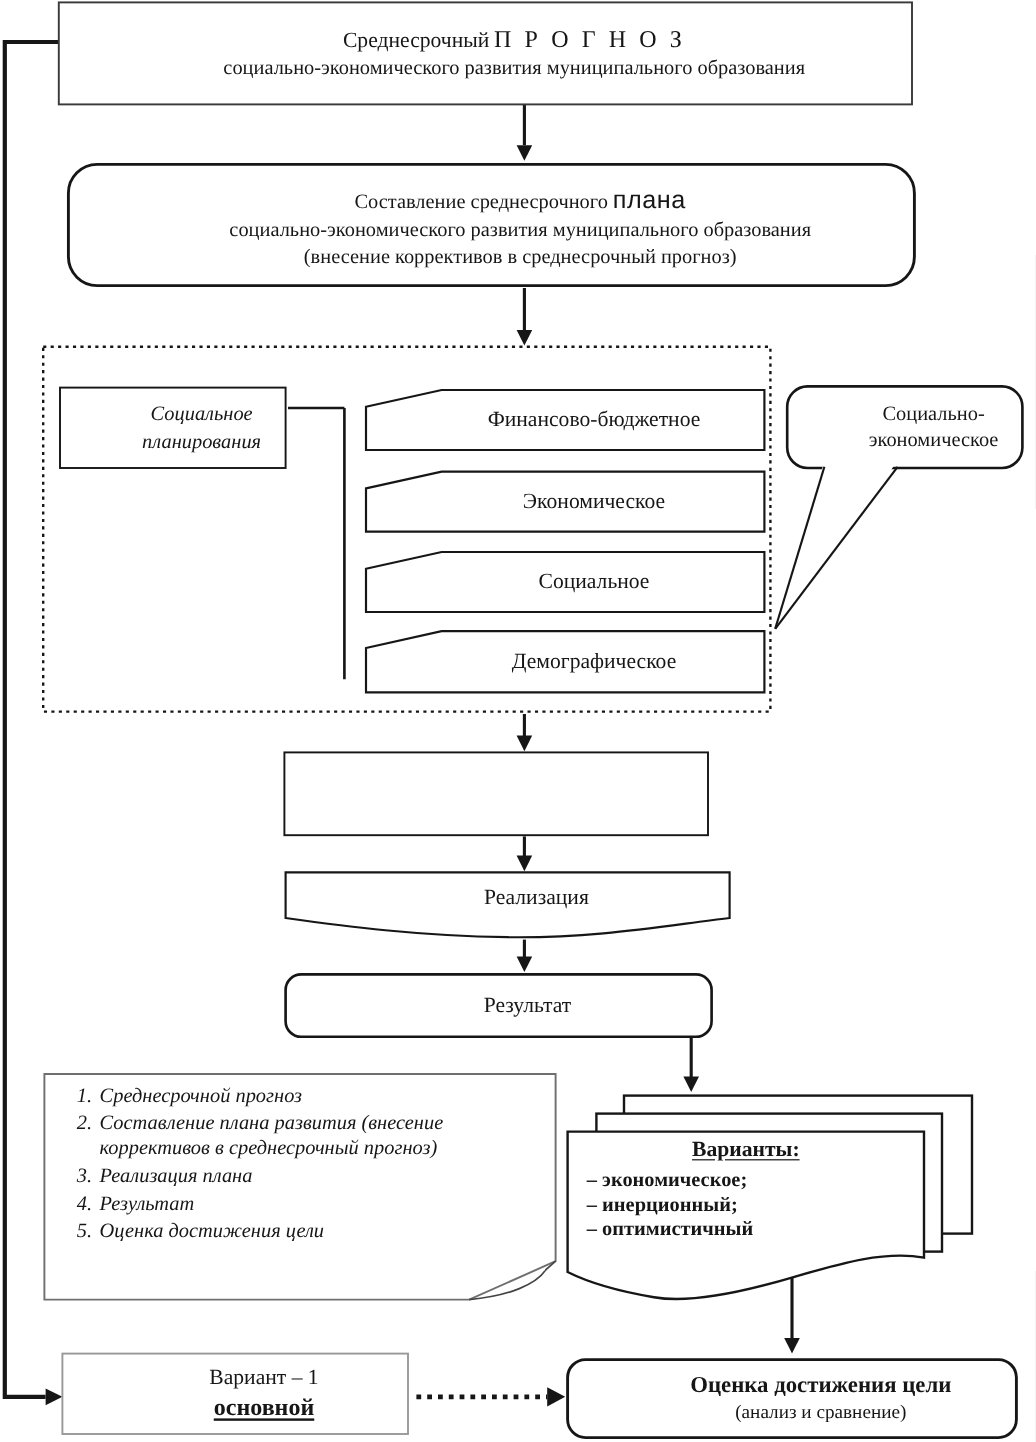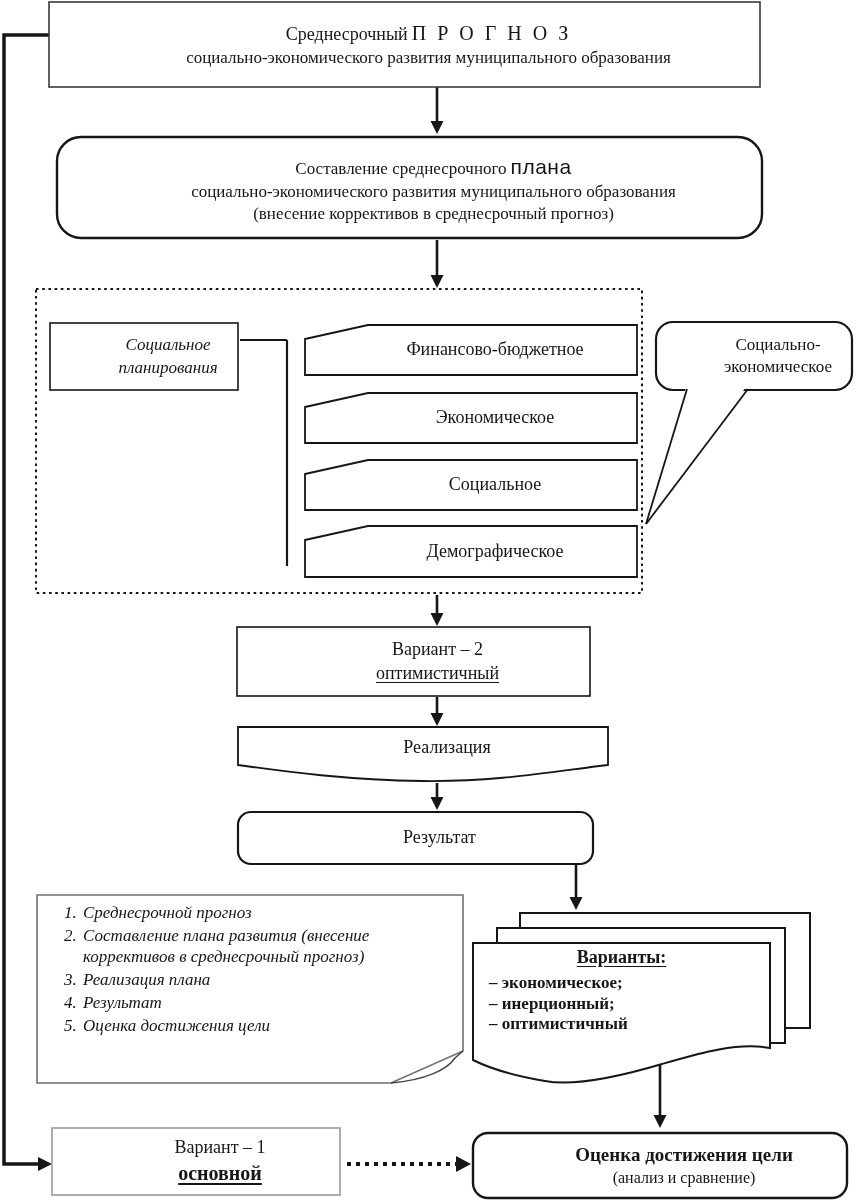--- a/index.html
+++ b/index.html
@@ -126,24 +126,20 @@
   </div>
   <div class="txt l1" style="left:305px;top:526px;width:332px;height:51px;">
     <div>Демографическое</div>
   </div>
 
   <div class="txt" style="left:656px;top:322px;width:196px;height:68px;font-size:17px;">
     <div>Социально-</div>
     <div>экономическое</div>
   </div>
 
-  <div class="txt l1" style="left:237px;top:627px;width:353px;height:69px;">
-    <div>Вариант – 2</div>
-    <div class="u">оптимистичный</div>
-  </div>
 
   <div class="txt l1" style="left:238px;top:727px;width:370px;height:42px;">
     <div>Реализация</div>
   </div>
 
   <div class="txt l1" style="left:238px;top:812px;width:355px;height:52px;">
     <div>Результат</div>
   </div>
 
   <div style="position:absolute;left:37px;top:900px;width:426px;">

